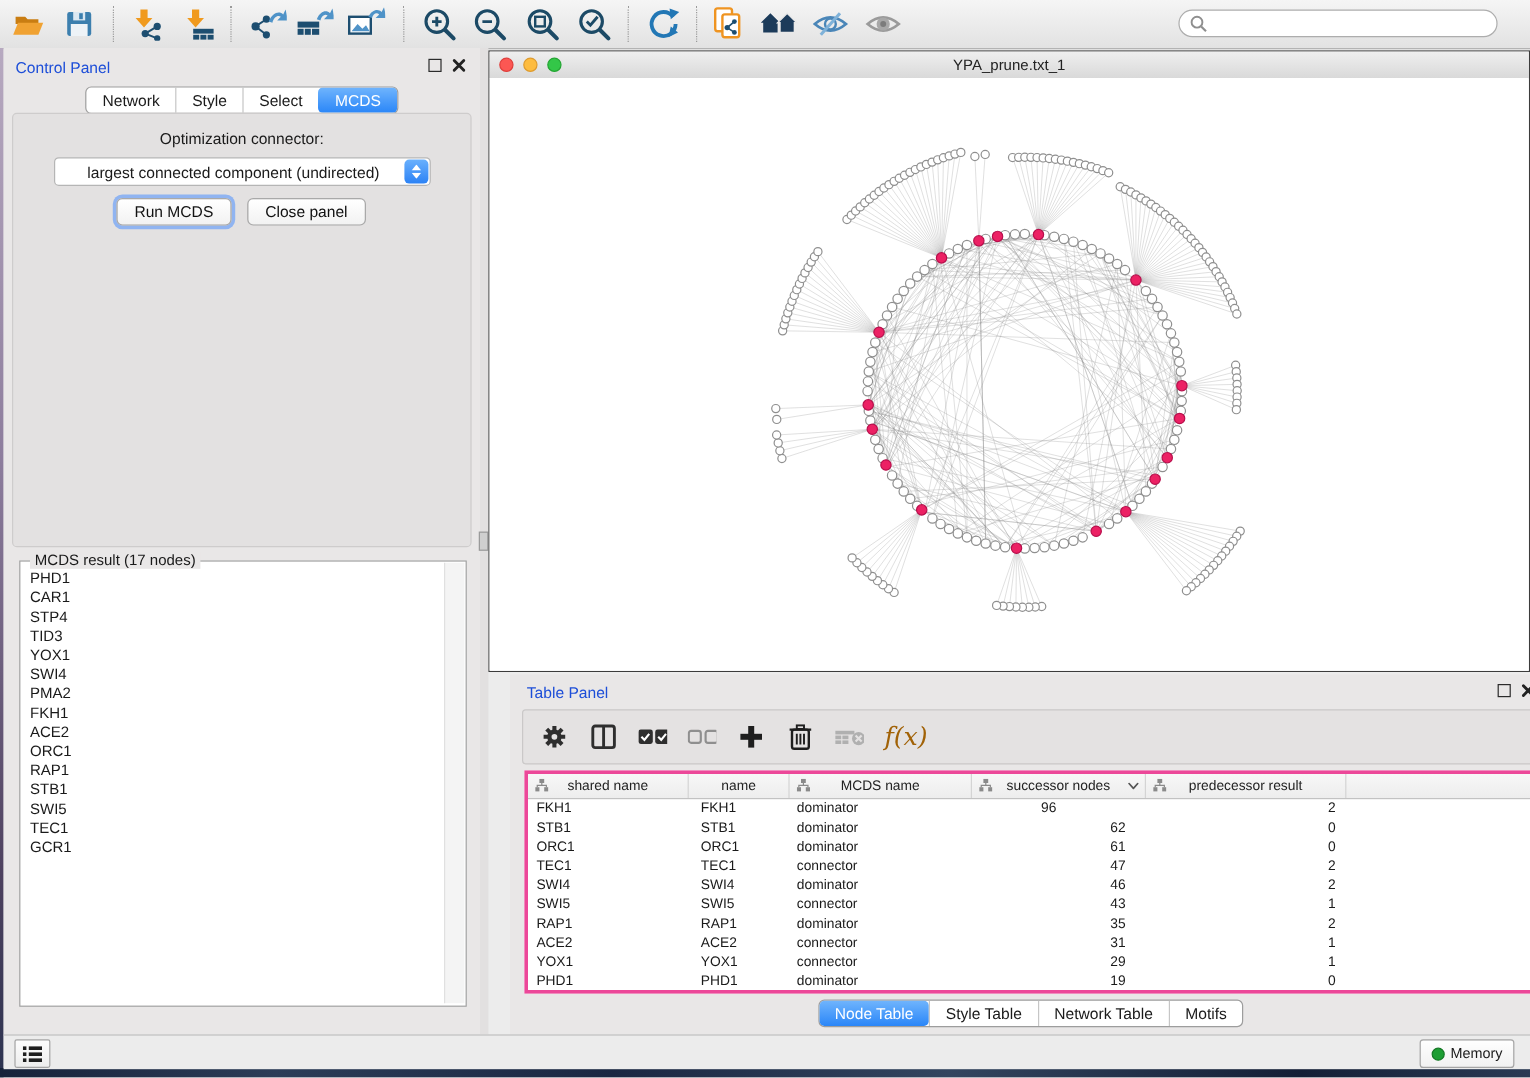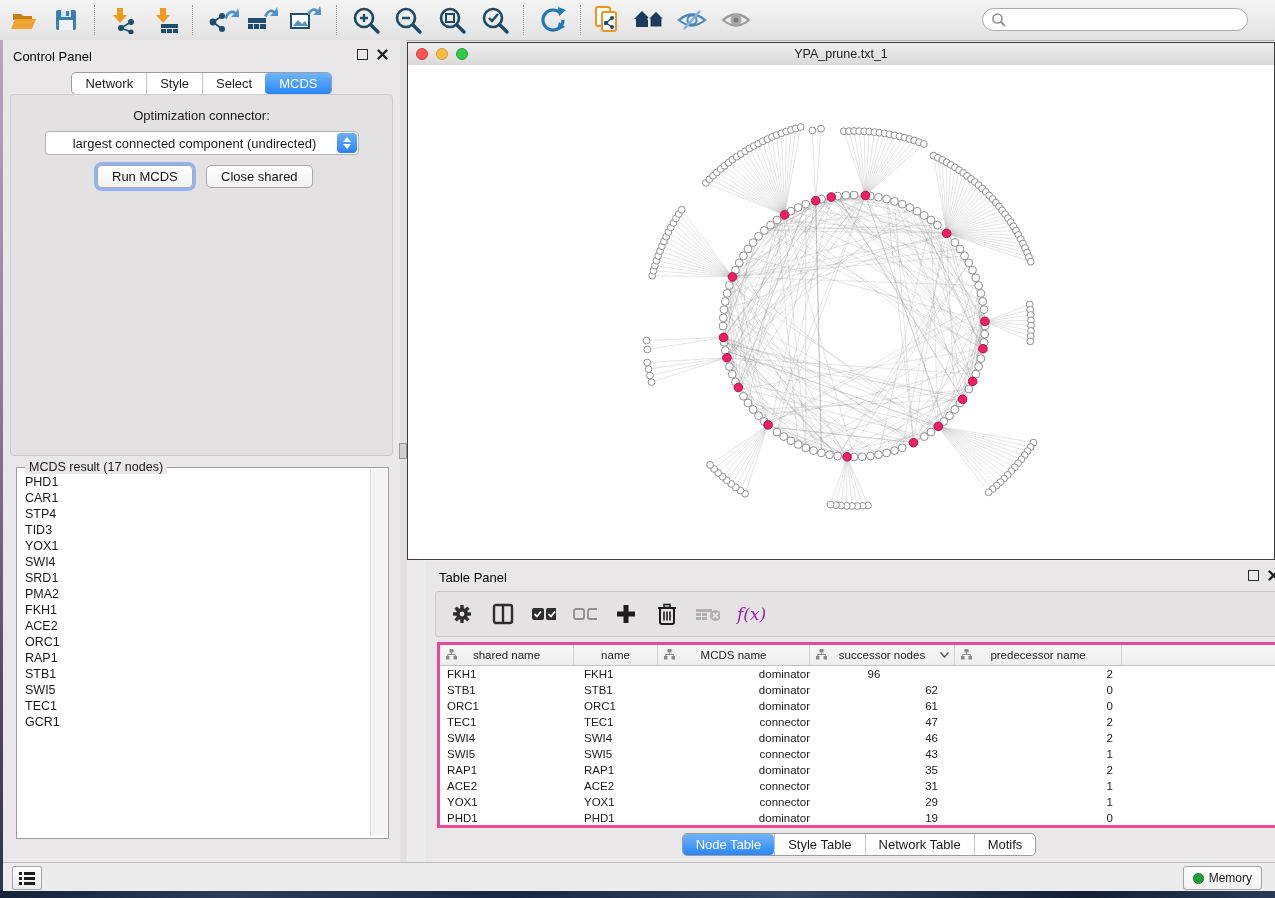--- a/index.html
+++ b/index.html
@@ -16,21 +16,21 @@
     border:1px solid #adadad;border-radius:12px;display:flex;align-items:center;padding-left:8px;box-sizing:border-box;}
   #search-input{border:none;outline:none;flex:1;font-size:12px;font-family:"Liberation Sans",sans-serif;background:transparent;}
 
   
   #wall-left{left:0;top:40px;width:3px;height:858px;background:linear-gradient(#b7a9c0,#8d7d9d 40%,#4e4260 80%,#2c3350);}
   #wall-bottom{left:0;top:890px;width:1275px;height:8px;
     background:linear-gradient(90deg,#17223a,#2c3d58 18%,#1a2742 40%,#33455f 62%,#141f36 85%,#2a3a54);}
 
   
   #control-panel{left:3px;top:40px;width:397px;height:822px;background:#e9e7e7;}
-  .panel-title{font-size:13px;color:#000000;}
+  .panel-title{font-size:13px;color:#1d4ed8;}
   #cp-title{left:10px;top:9px;}
   .mini-btns{position:absolute;display:flex;gap:9px;align-items:center;}
   #cp-minis{right:12px;top:9px;}
   .float-box{width:9px;height:9px;border:1.5px solid #2b2b2b;background:transparent;}
   .segctl{display:inline-flex;border:1px solid #9d9d9d;border-radius:5px;background:#fff;height:21px;align-items:stretch;}
   .seg{padding:0 13px;font-size:13px;display:flex;align-items:center;border-left:1px solid #c6c6c6;color:#1a1a1a;white-space:nowrap;}
   .seg:first-child{border-left:none;}
   .seg.sel{background:linear-gradient(#6fb4fd,#2a86f8);color:#fff;border-radius:4px;border-left-color:transparent;margin:0;}
   #control-tabs-wrap{left:0;top:32px;width:397px;display:flex;justify-content:center;}
   #cp-inset{left:7px;top:54px;width:381px;height:360px;background:#e3e1e1;border:1px solid #cecccc;border-radius:4px;}
@@ -66,32 +66,32 @@
   #net-title{position:absolute;left:0;right:0;text-align:center;font-size:12.5px;color:#222;}
   #net-canvas{position:absolute;left:0;top:22px;width:866px;height:494px;background:#fff;}
 
   
   #table-panel{left:425px;top:562px;width:868px;height:300px;background:#e9e7e7;}
   #tp-title{left:14px;top:8px;}
   #tp-minis{right:14px;top:8px;}
   #tp-toolbar{left:10px;top:29px;width:846px;height:46px;background:#e4e2e2;border:1px solid #cac8c8;border-radius:3px;
      display:flex;align-items:center;gap:17px;padding-left:14px;box-sizing:border-box;}
   .tpt-icon{width:24px;height:24px;display:flex;align-items:center;justify-content:center;}
-  #fx-label{font-size:17px;font-family:"DejaVu Serif",serif;font-style:italic;color:#a21caf;}
+  #fx-label{font-size:21px;font-family:"DejaVu Serif",serif;font-style:italic;color:#a16207;}
   #data-table{left:12px;top:80px;width:845px;height:186px;border:3px solid #ec4899;background:#fff;box-sizing:border-box;overflow:hidden;}
   #table-header{display:flex;height:20px;background:linear-gradient(#f7f7f7,#ededed);border-bottom:1px solid #c2c2c2;}
   .th{position:relative;display:flex;align-items:center;justify-content:center;font-size:11.5px;
       border-right:1px solid #d4d4d4;box-sizing:border-box;color:#222;}
   .th .hdr-tree{position:absolute;left:6px;top:4px;}
   .th .hdr-sort{position:absolute;right:5px;top:7px;}
   .tr{display:flex;height:16px;align-items:center;}
   .td{font-size:11.5px;box-sizing:border-box;white-space:nowrap;overflow:hidden;}
   .td0{padding-left:7px;}
   .td1{padding-left:10px;}
-  .td2{padding-left:6px;text-align:right;}
+  .td2{padding-left:6px;}
   .td3{text-align:right;padding-right:17px;}
   .td4{text-align:right;padding-right:9px;}
   #tbl-scroll{position:absolute;right:3px;top:24px;width:12px;height:158px;background:#fafafa;border:1px solid #e4e4e4;border-radius:6px;}
   #tbl-thumb{position:absolute;left:1px;top:2px;width:8px;height:86px;background:#b5b5b5;border-radius:5px;}
   #bottom-tabs-wrap{left:0;top:271px;width:868px;display:flex;justify-content:center;}
 
   
   #status-bar{left:3px;top:862px;width:1272px;height:28px;background:#ececec;border-top:1px solid #bfbfbf;}
   #list-btn{position:absolute;left:9px;top:3px;width:28px;height:22px;background:linear-gradient(#fdfdfd,#ededed);
      border:1px solid #a5a5a5;border-radius:2px;display:flex;align-items:center;justify-content:center;}
@@ -286,31 +286,30 @@
     <span id="opt-stepper">
       <svg width="10" height="5">
           <path d="M1 5 L5 0 L9 5 Z" fill="#fff"></path>
         </svg>
       <svg width="10" height="5">
           <path d="M1 0 L5 5 L9 0 Z" fill="#fff"></path>
         </svg>
     </span>
   </div>
   <button id="run-btn" class="btn">Run MCDS</button>
-  <button id="close-btn" class="btn">Close shared</button>
+  <button id="close-btn" class="btn">Close panel</button>
   <div id="mcds-group" class="abs">
     <div id="mcds-legend">MCDS result (17 nodes)</div>
     <div id="mcds-list">
         <div class="mcds-item">PHD1</div>
         <div class="mcds-item">CAR1</div>
         <div class="mcds-item">STP4</div>
         <div class="mcds-item">TID3</div>
         <div class="mcds-item">YOX1</div>
         <div class="mcds-item">SWI4</div>
-        <div class="mcds-item">SRD1</div>
         <div class="mcds-item">PMA2</div>
         <div class="mcds-item">FKH1</div>
         <div class="mcds-item">ACE2</div>
         <div class="mcds-item">ORC1</div>
         <div class="mcds-item">RAP1</div>
         <div class="mcds-item">STB1</div>
         <div class="mcds-item">SWI5</div>
         <div class="mcds-item">TEC1</div>
         <div class="mcds-item">GCR1</div>
       </div>
@@ -685,21 +684,21 @@
         </div>
         <div class="th" style="width: 167px;">
           <svg class="hdr-tree" width="11" height="11">
             <g fill="#8a8a8a">
               <rect x="3.5" y="0" width="4" height="3.5"></rect>
               <rect x="0" y="7" width="3.5" height="3.5"></rect>
               <rect x="7.5" y="7" width="3.5" height="3.5"></rect>
             </g>
             <path d="M5.5 3.5 v2 M1.7 7 v-1.5 h7.6 V7" stroke="#8a8a8a" fill="none" stroke-width="1"></path>
           </svg>
-          <span>predecessor name</span>
+          <span>predecessor result</span>
         </div>
         <div class="th" style="flex: 1 1 0%; border-right: none;"></div>
       </div>
     <div id="table-body">
         <div class="tr">
           <div class="td td0" style="width: 134px;">FKH1</div>
           <div class="td td1" style="width: 84px;">FKH1</div>
           <div class="td td2" style="width: 152px;">dominator</div>
           <div class="td td3" style="width: 145px; text-align: center;">96</div>
           <div class="td td4" style="width: 167px;">2</div>

